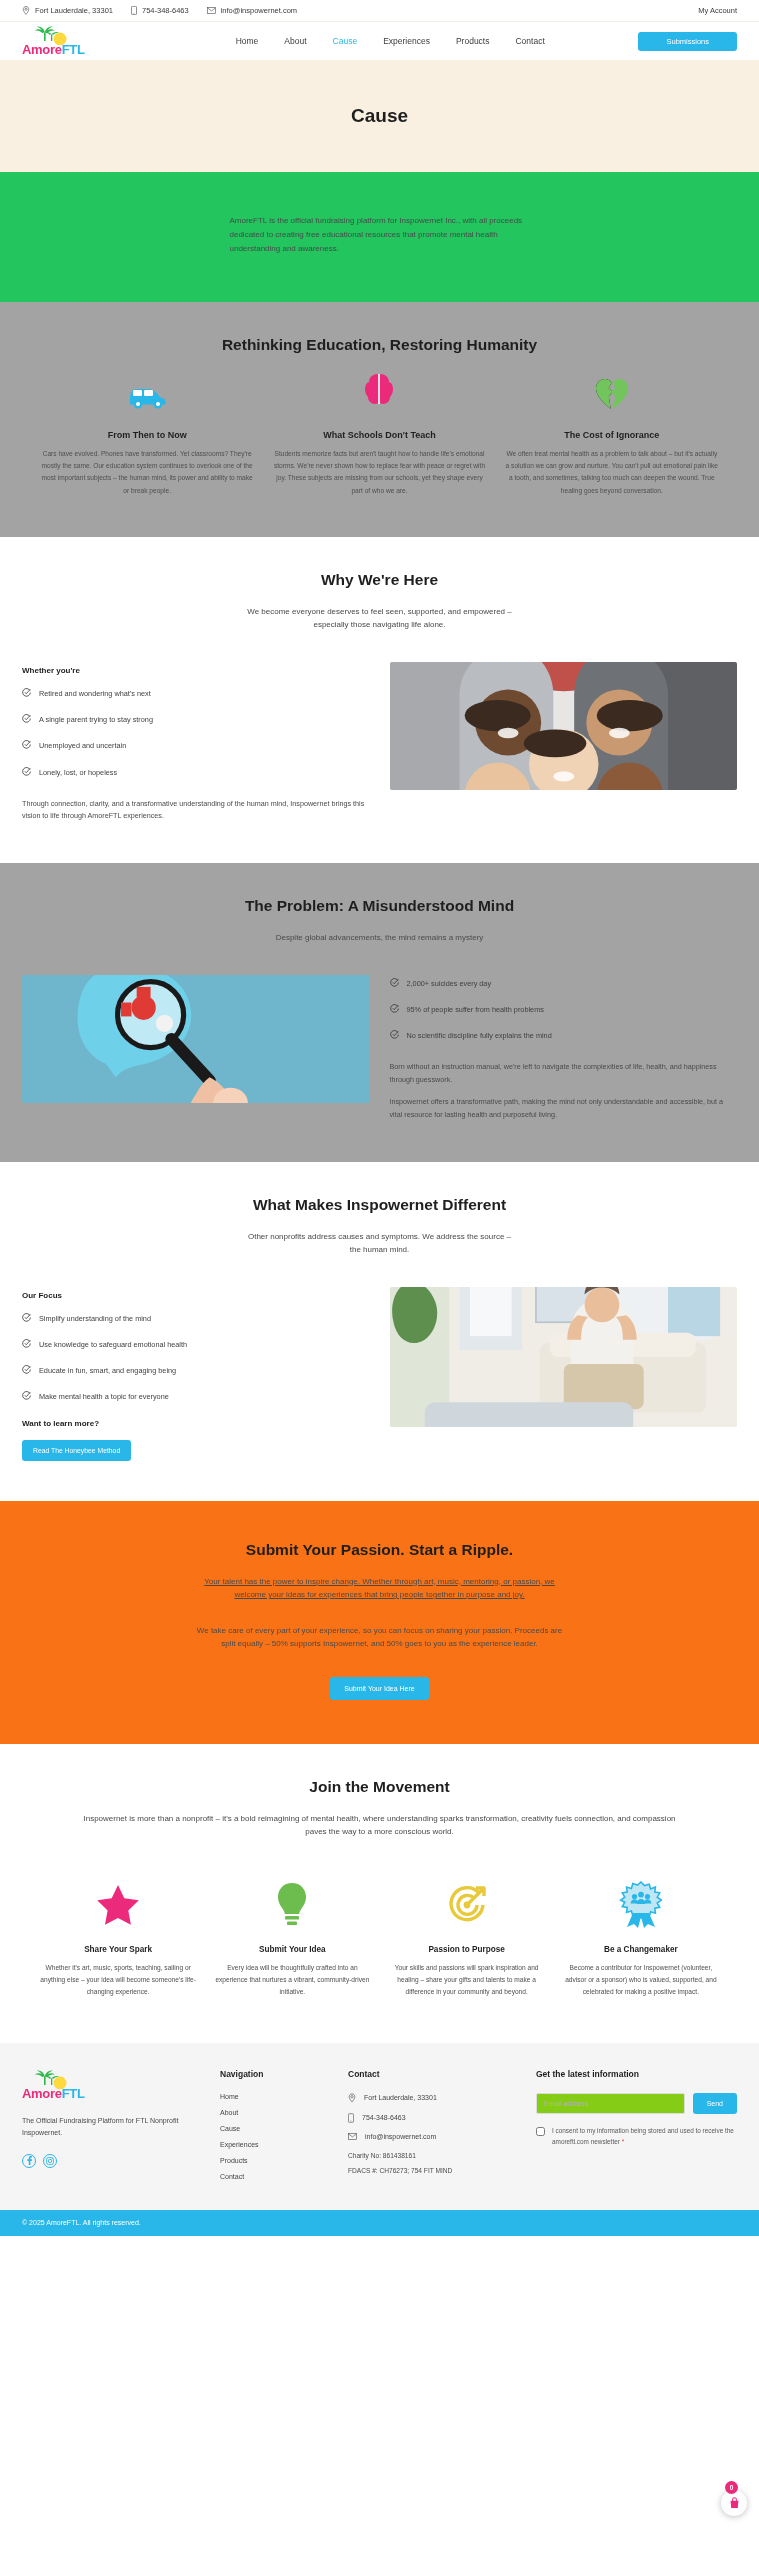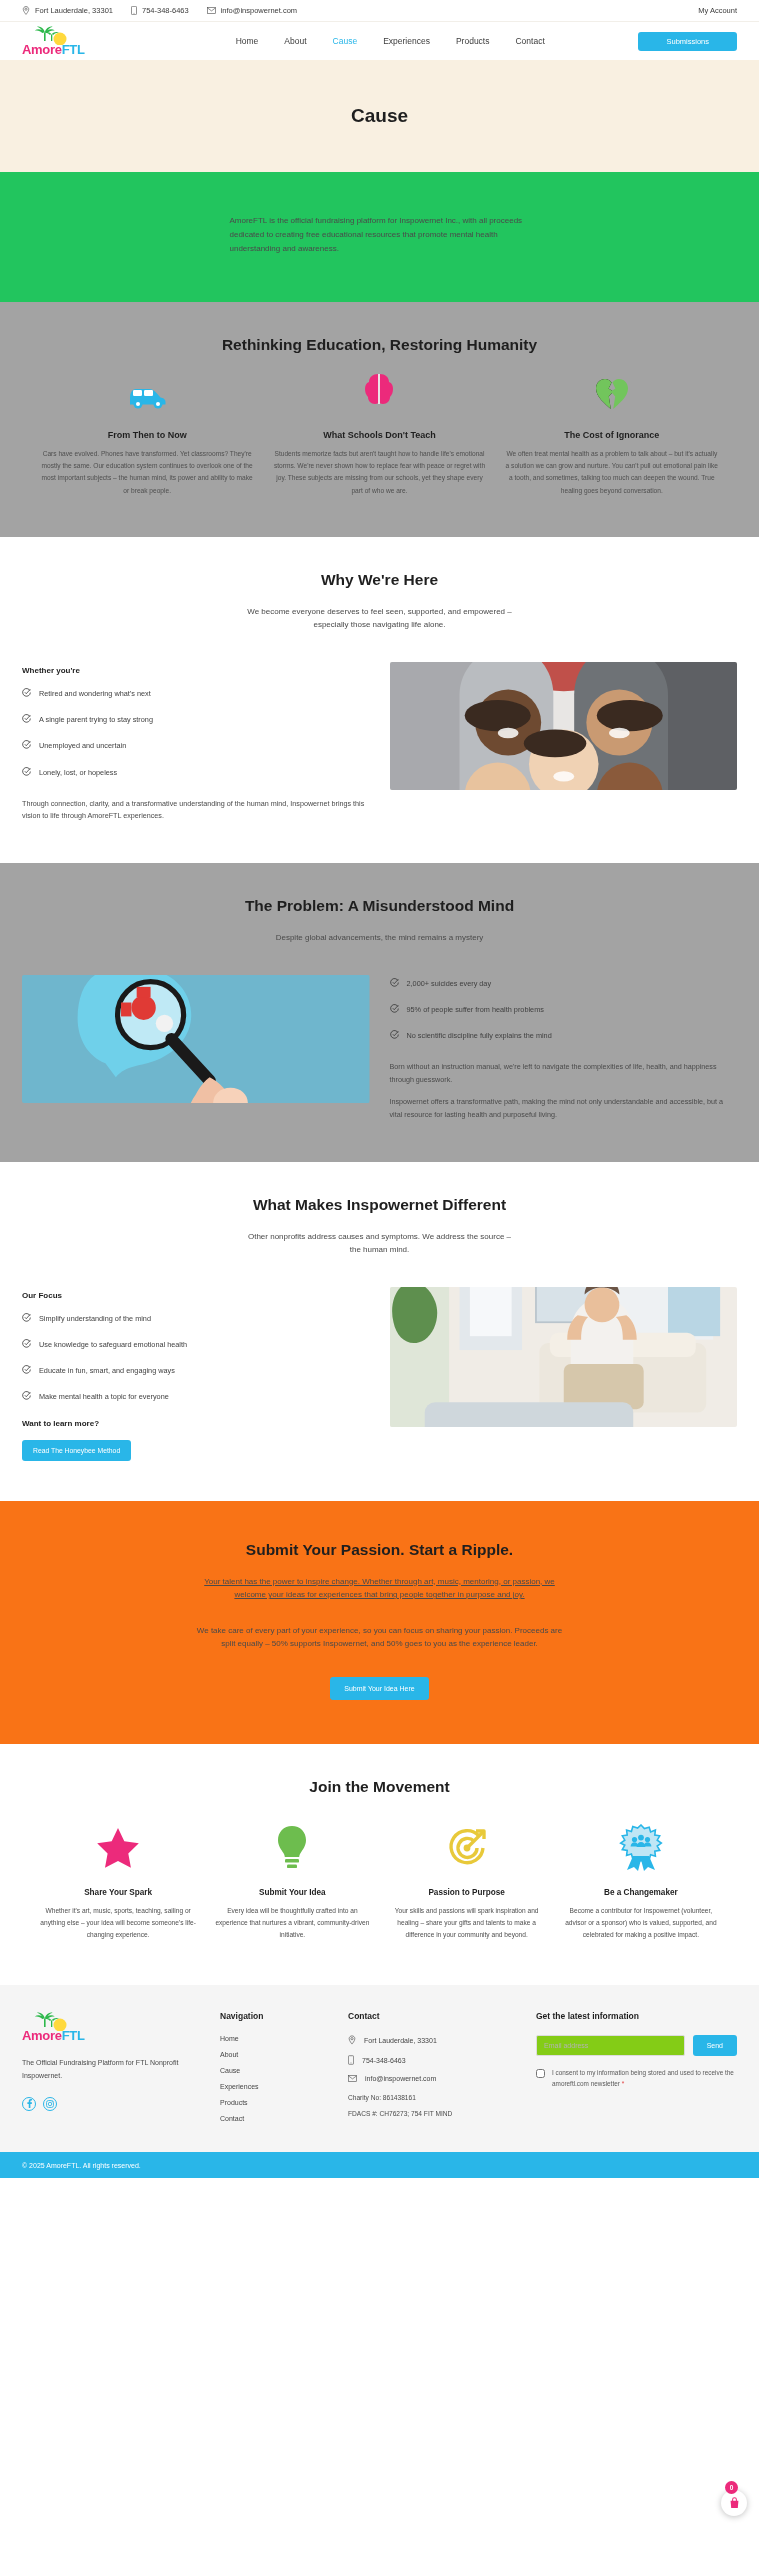--- a/index.html
+++ b/index.html
@@ -508,21 +508,21 @@
             </span>
           <span>Use knowledge to safeguard emotional health</span>
         </li>
         <li>
           <span class="ico">
               <svg width="9" height="9" viewBox="0 0 14 14">
                 <path d="M12.4 4.2A6 6 0 1 0 13 7" fill="none" stroke="#333" stroke-width="1.2"></path>
                 <path d="M4.4 6.6 6.6 8.9 13 1.8" fill="none" stroke="#333" stroke-width="1.2"></path>
               </svg>
             </span>
-          <span>Educate in fun, smart, and engaging ways</span>
+          <span>Educate in fun, smart, and engaging being</span>
         </li>
         <li>
           <span class="ico">
               <svg width="9" height="9" viewBox="0 0 14 14">
                 <path d="M12.4 4.2A6 6 0 1 0 13 7" fill="none" stroke="#333" stroke-width="1.2"></path>
                 <path d="M4.4 6.6 6.6 8.9 13 1.8" fill="none" stroke="#333" stroke-width="1.2"></path>
               </svg>
             </span>
           <span>Make mental health a topic for everyone</span>
         </li>
@@ -559,20 +559,21 @@
 
 <div class="sec cream" style="padding-top:40px;padding-bottom:44px;">
   <h2>Submit Your Passion. Start a Ripple.</h2>
   <p class="lead" style="width:360px;margin-bottom:22px;text-decoration:underline;">Your talent has the power to inspire change. Whether through art, music, mentoring, or passion, we welcome your ideas for experiences that bring people together in purpose and joy.</p>
   <p class="lead" style="width:370px;margin-bottom:0;">We take care of every part of your experience, so you can focus on sharing your passion. Proceeds are split equally – 50% supports Inspowernet, and 50% goes to you as the experience leader.</p>
   <button class="btn-primary btn-center">Submit Your Idea Here</button>
 </div>
 
 <div class="sec" style="padding-bottom:44px;">
   <h2>Join the Movement</h2>
+  <p class="lead wide">Inspowernet is more than a nonprofit – it's a bold reimagining of mental health, where understanding sparks transformation, creativity fuels connection, and compassion paves the way to a more conscious world.</p>
   <div class="cards4">
 
     <div class="card4">
       <div class="cico">
         <svg width="44" height="42" viewBox="0 0 44 42">
             <path d="M22 1l6.3 13.2 14.5 2-10.5 10.2 2.6 14.4L22 34l-13 6.8 2.6-14.4L1.2 16.2l14.5-2z" fill="#ec2a7b"></path>
           </svg>
       </div>
       <h3>Share Your Spark</h3>
       <p>Whether it's art, music, sports, teaching, sailing or anything else – your idea will become someone's life-changing experience.</p>

